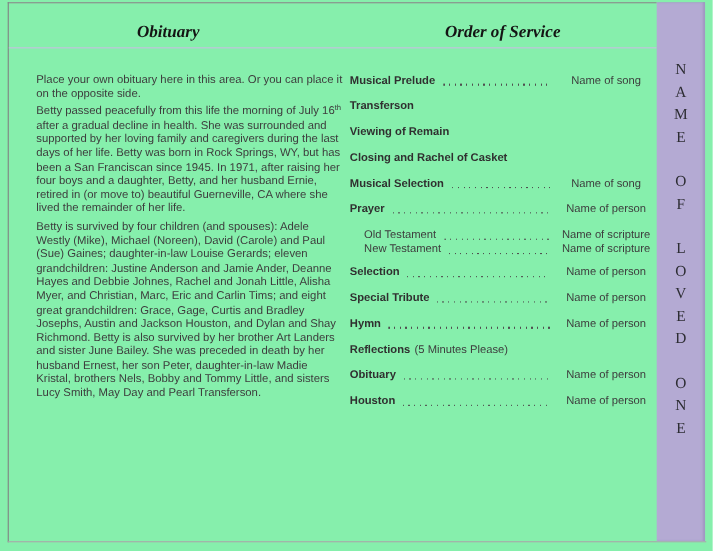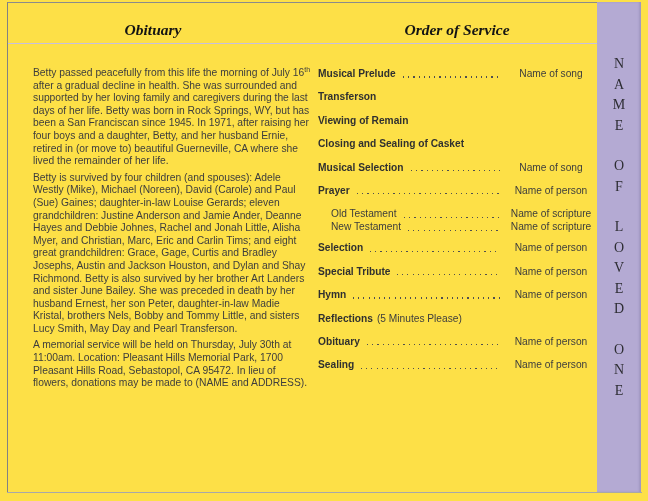--- a/index.html
+++ b/index.html
@@ -1,20 +1,20 @@
 <!DOCTYPE html>
 <html><head>
 <meta charset="utf-8">
 <style>
   html, body { margin: 0; padding: 0; background: #ffffff; }
   .canvas {
     position: relative;
     width: 648px;
     height: 501px;
-    background: #fde047;
+    background: #86efac;
     overflow: hidden;
     font-family: "Liberation Sans", sans-serif;
     color: #3d3d3d;
   }
 
   
   .frame-top    { position: absolute; left: 7px;  top: 2px;   width: 590px; height: 1px; background: #8b8b8b; }
   .frame-left   { position: absolute; left: 7px;  top: 2px;   width: 1px;   height: 491px; background: #828282; }
   .frame-bottom { position: absolute; left: 7px;  top: 492px; width: 635px; height: 1px; background: #a8a8a8; }
 
@@ -74,39 +74,39 @@
 <div class="canvas">
   <div class="frame-top"></div>
   <div class="frame-left"></div>
   <div class="frame-bottom"></div>
 
   <div class="col-header" id="hdr-left">Obituary</div>
   <div class="col-header" id="hdr-right">Order of Service</div>
   <div class="header-rule"></div>
 
   <div class="obituary-text">
+      <p><span>Place your own obituary here in this area. Or you can place it on the opposite side.</span></p>
       <p><span>Betty passed peacefully from this life the morning of July 16</span><sup>th</sup><span> after a gradual decline in health.  She was surrounded and supported by her loving family and caregivers during the last days of her life.  Betty was born in Rock Springs, WY, but has been a San Franciscan since 1945.  In 1971, after raising her four boys and a daughter, Betty, and her husband Ernie, retired in (or move to) beautiful Guerneville, CA where she lived the remainder of her life.</span></p>
       <p><span>Betty is survived by four children (and spouses): Adele Westly (Mike), Michael (Noreen), David (Carole) and Paul (Sue) Gaines;  daughter-in-law Louise Gerards;  eleven grandchildren: Justine Anderson and Jamie Ander, Deanne Hayes and Debbie Johnes, Rachel and Jonah Little, Alisha Myer, and Christian, Marc, Eric and Carlin Tims;  and eight great grandchildren: Grace, Gage, Curtis and Bradley Josephs, Austin and Jackson Houston, and Dylan and Shay Richmond.  Betty is also survived by her brother Art Landers and sister June Bailey.  She was preceded in death by her husband Ernest, her son Peter, daughter-in-law Madie Kristal, brothers Nels, Bobby and Tommy Little, and sisters Lucy Smith, May Day and Pearl Transferson.</span></p>
-      <p><span>A memorial service will be held on Thursday, July 30th at 11:00am.  Location:  Pleasant Hills Memorial Park, 1700 Pleasant Hills Road, Sebastopol, CA 95472.  In lieu of flowers, donations may be made to (NAME and ADDRESS).</span></p>
     </div>
 
   <div class="service-list">
       <div class="service-row">
         <span class="lbl">Musical Prelude</span>
         <span class="leader"></span>
         <span class="val">Name of song</span>
       </div>
       <div class="service-row">
         <span class="lbl">Transferson</span>
       </div>
       <div class="service-row">
         <span class="lbl">Viewing of Remain</span>
       </div>
       <div class="service-row">
-        <span class="lbl">Closing and Sealing of Casket</span>
+        <span class="lbl">Closing and Rachel of Casket</span>
       </div>
       <div class="service-row">
         <span class="lbl">Musical Selection</span>
         <span class="leader"></span>
         <span class="val">Name of song</span>
       </div>
       <div class="service-row">
         <span class="lbl">Prayer</span>
         <span class="leader"></span>
         <span class="val">Name of person</span>
@@ -141,21 +141,21 @@
       <div class="service-row">
         <span class="lbl">Reflections</span>
         <span class="sfx">(5 Minutes Please)</span>
       </div>
       <div class="service-row">
         <span class="lbl">Obituary</span>
         <span class="leader"></span>
         <span class="val">Name of person</span>
       </div>
       <div class="service-row">
-        <span class="lbl">Sealing</span>
+        <span class="lbl">Houston</span>
         <span class="leader"></span>
         <span class="val">Name of person</span>
       </div>
     </div>
 
   <div class="sidebar">
     <div class="sidebar-words">
         <div class="word">
           <span class="letter">N</span>
           <span class="letter">A</span>

